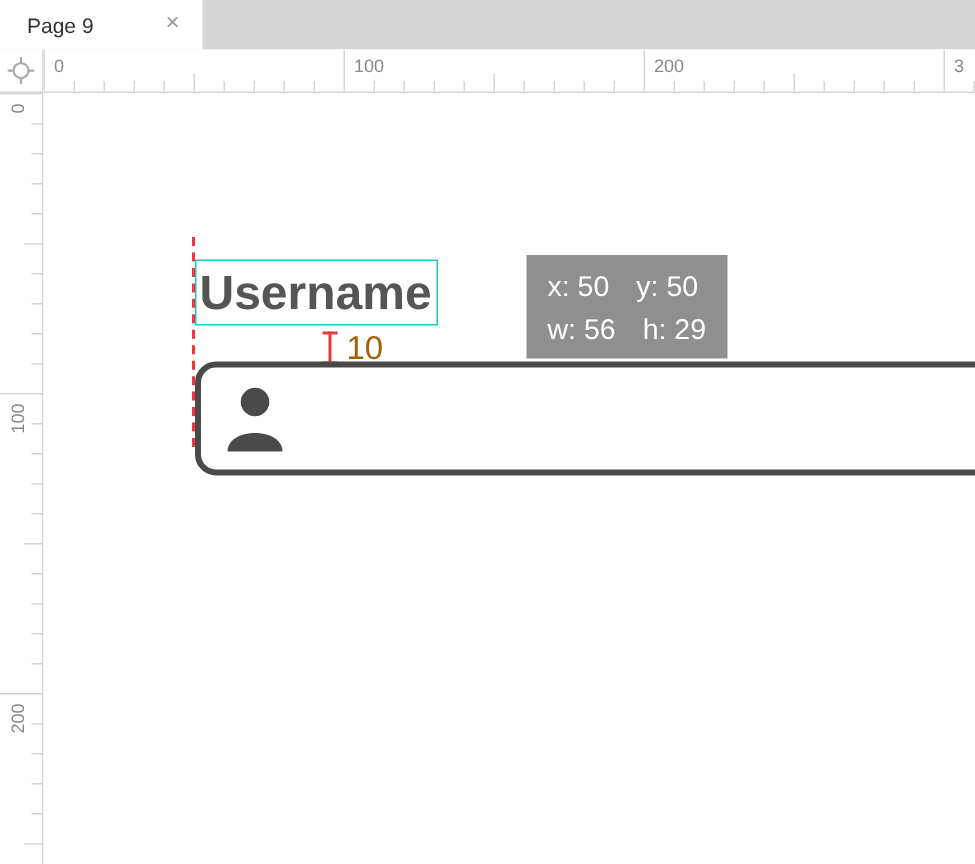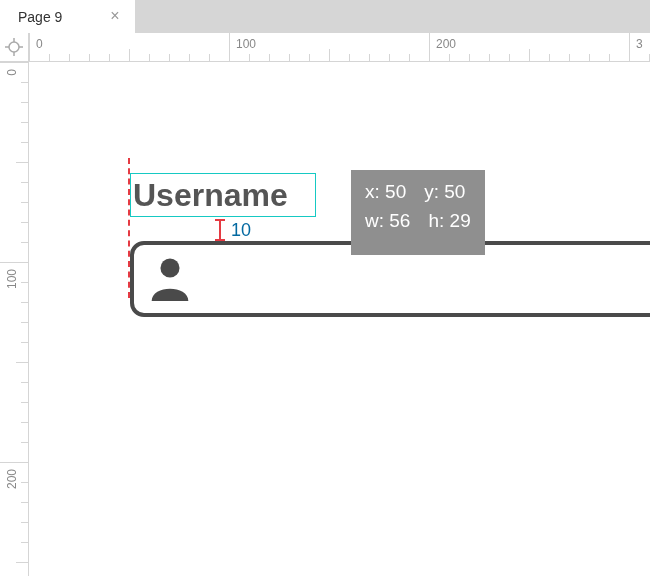--- a/index.html
+++ b/index.html
@@ -50,34 +50,34 @@
     background: #fff;
   }
 
   .guide-v {
     position:absolute; top:96px; left:99px; height:140px; width:0;
     border-left: 2px dashed #e53a42;
   }
 
   .sel-box {
     position:absolute; left:101px; top:111px;
-    width:186px; height:44px;
+    width:162px; height:44px;
     border:1px solid #16c9c3;
     display:flex; align-items:center; justify-content:flex-start;
     padding-left:2px;
   }
   .sel-text {
     font-size:32px; font-weight:700; color:#555; line-height:1;
     white-space:nowrap;
   }
 
   .spacing {
     position:absolute; left:186px; top:157px;
     display:flex; align-items:center; gap:6px;
-    color:#0369a1; font-size:18px;
+    color:#a16207; font-size:22px;
   }
   .spacing .ibeam {
     width:10px; height:22px; position:relative;
   }
   .spacing .ibeam::before, .spacing .ibeam::after {
     content:""; position:absolute; left:0; width:10px; height:2px; background:#e53a42;
   }
   .spacing .ibeam::before { top:0; }
   .spacing .ibeam::after  { bottom:0; }
   .spacing .ibeam .stem { position:absolute; left:4px; top:0; width:2px; height:22px; background:#e53a42; }
@@ -88,21 +88,21 @@
     border:4px solid #4a4a4a; border-radius:14px;
     background:#fff;
     display:flex; align-items:center;
     padding-left:14px;
   }
   .user-icon { width:44px; height:48px; }
 
   .info {
     position:absolute; left:322px; top:108px;
     background:#8f8f8f; color:#fff;
-    padding:8px 14px 20px 14px;
+    padding:8px 14px 4px 14px;
     font-size:19px; line-height:1.5;
     white-space:nowrap;
   }
   .info-row { display:flex; gap:18px; }
 </style>
 </head>
 <body>
 
 <div class="tabbar">
   <div class="tab">

